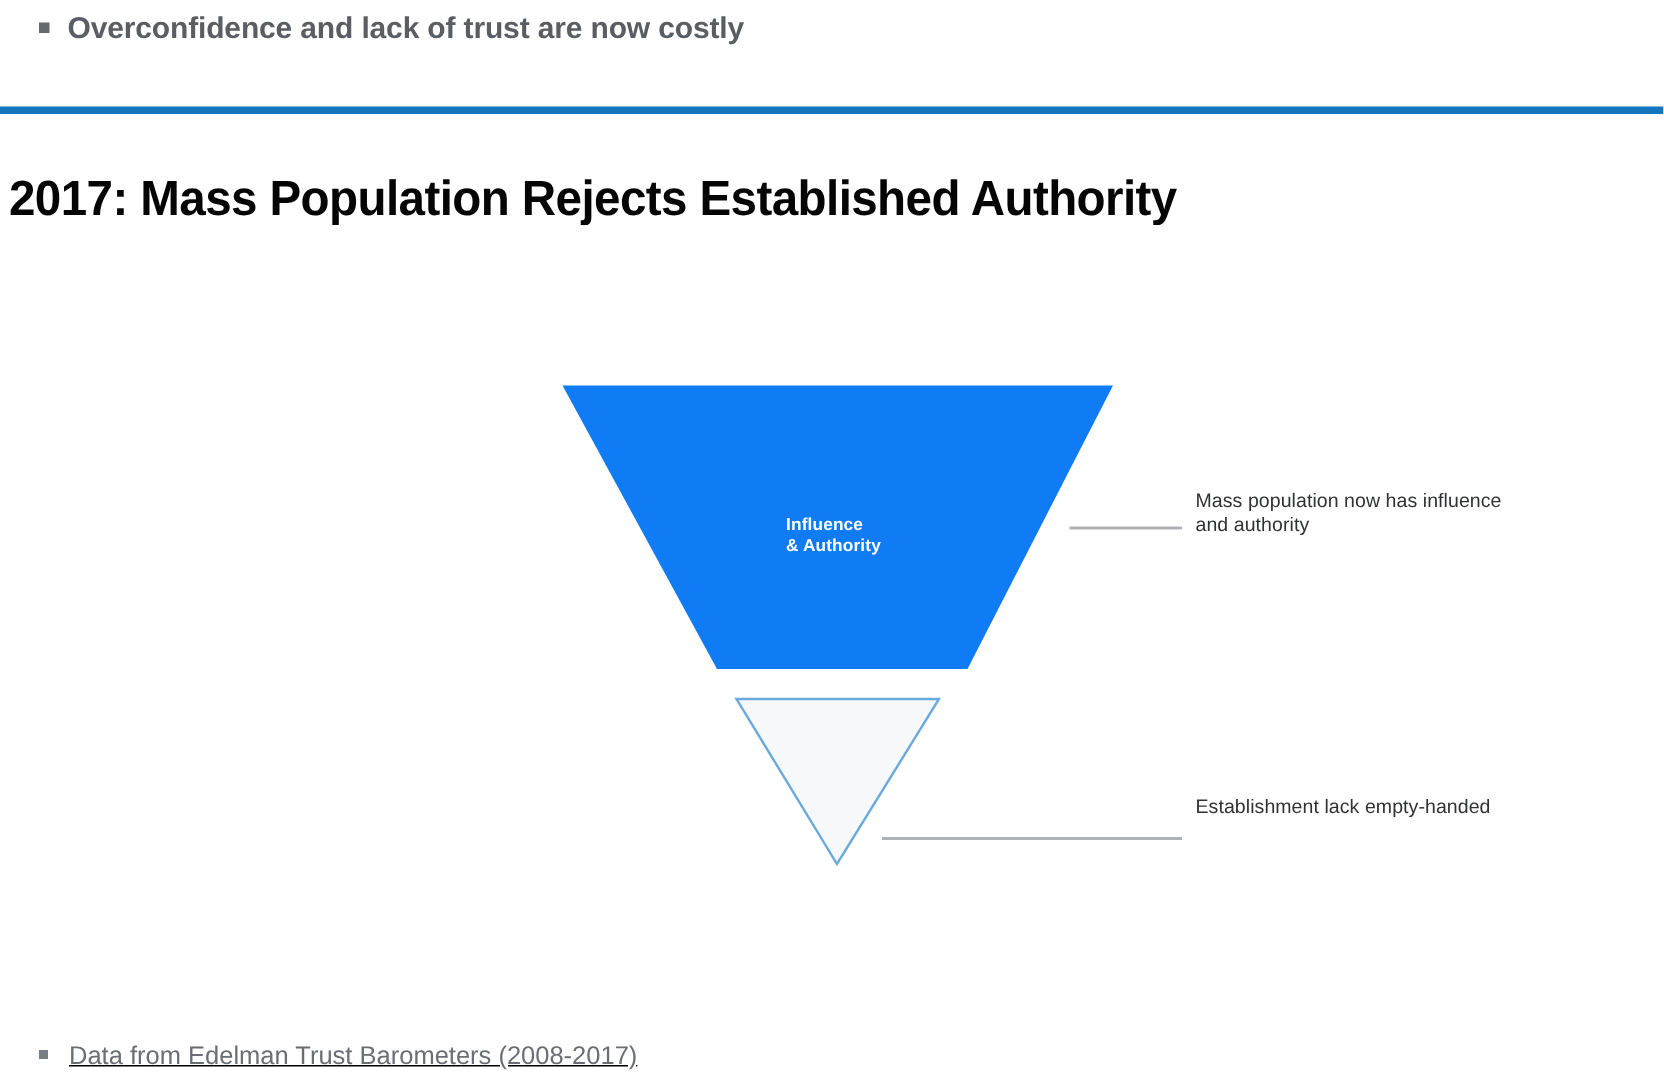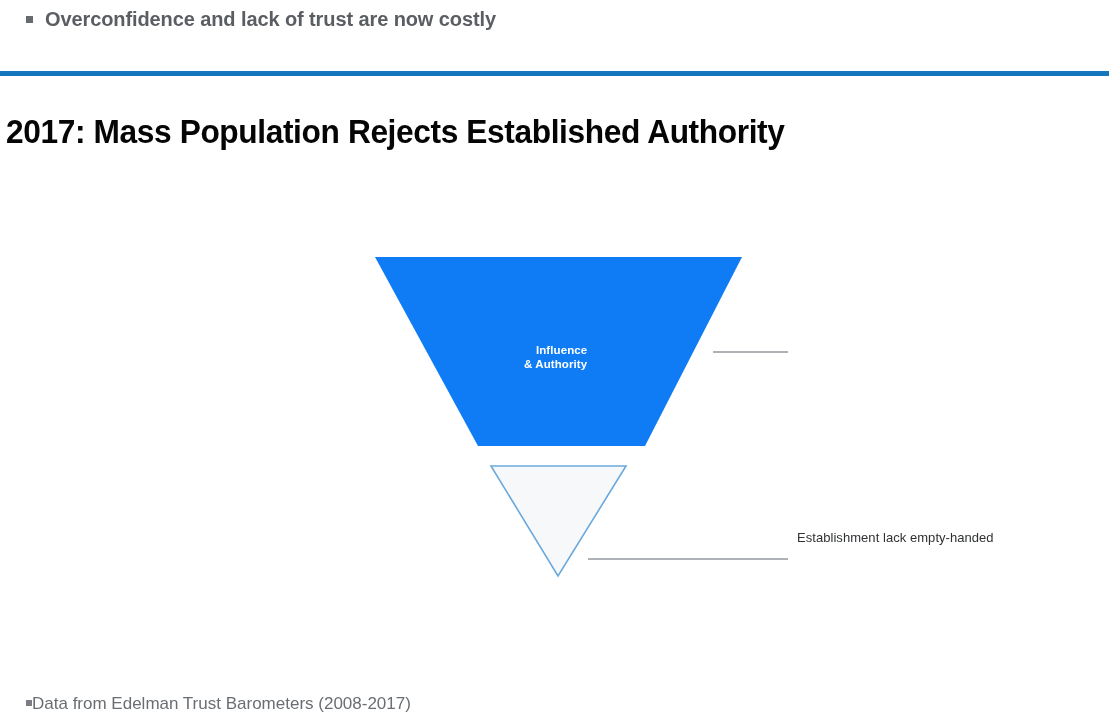--- a/index.html
+++ b/index.html
@@ -10,21 +10,20 @@
     background: #ffffff;
     font-family: "Liberation Sans", sans-serif;
     overflow: hidden;
   }
 
   #slide {
     position: relative;
     width: 1004px;
     height: 721px;
     background: #ffffff;
-    text-align: right;
   }
 
   
   .top-bullet {
     position: absolute;
     left: 26px;
     top: 8px;
     display: flex;
     align-items: baseline;
     gap: 12px;
@@ -104,20 +103,22 @@
   #callout-top-text  { left: 797px; top: 326px; }
   #callout-bot-text  { left: 797px; top: 530px; }
 
   
   .footer-bullet {
     position: absolute;
     left: 26px;
     top: 694px;
     display: flex;
     align-items: baseline;
+    gap: 14px;
+    text-decoration: underline;
   }
   .footer-bullet .sq-bullet {
     width: 6px;
     height: 6px;
     background: #7a7e82;
     top: -3px;
   }
   .footer-text {
     font-size: 17px;
     color: #6a6e72;
@@ -146,20 +147,22 @@
       <polygon points="491,450 626,450 558,560" fill="#f7f8f9" stroke="#6aa9dd" stroke-width="1.6"></polygon>
 
       <line x1="713" y1="336" x2="788" y2="336" stroke="#aeb2b6" stroke-width="2"></line>
       <line x1="588" y1="543" x2="788" y2="543" stroke="#aeb2b6" stroke-width="2"></line>
     </svg>
 
     <div class="funnel-label">Influence
 &amp; Authority</div>
   </div>
 
+  <div class="callout-text" id="callout-top-text">Mass population now has influence
+and authority</div>
 
   <div class="callout-text" id="callout-bot-text">Establishment lack empty-handed</div>
 
   <div class="footer-bullet">
     <span class="sq-bullet"></span>
     <span class="footer-text">Data from Edelman Trust Barometers (2008-2017)</span>
   </div>
 
 </div>
 

